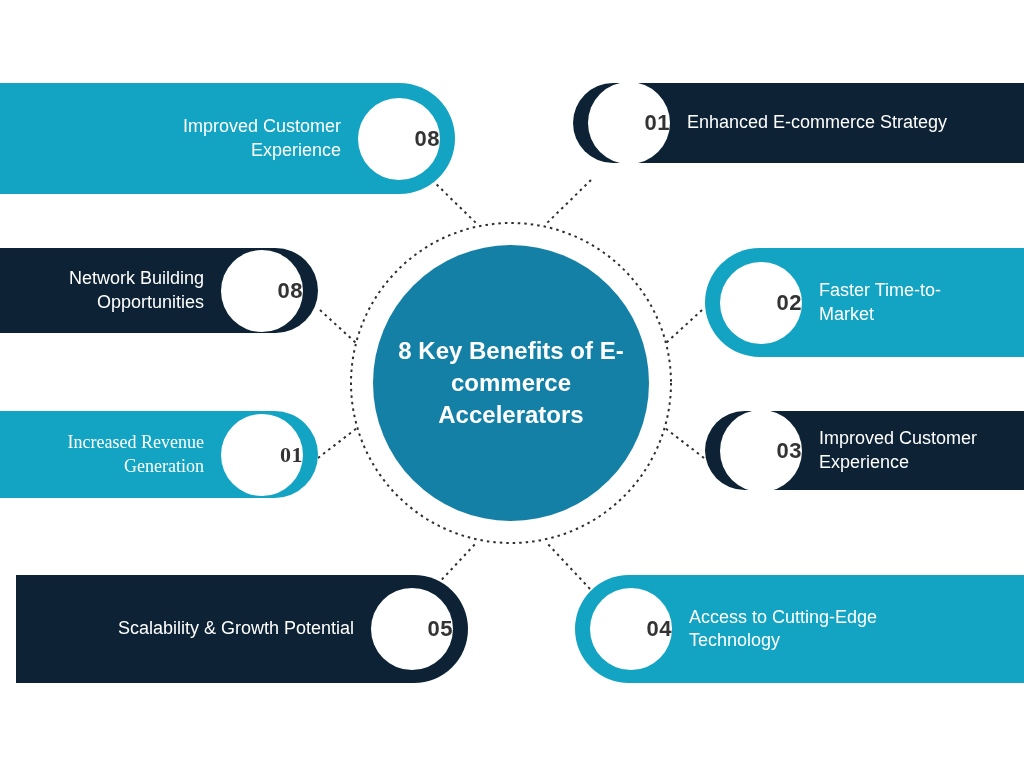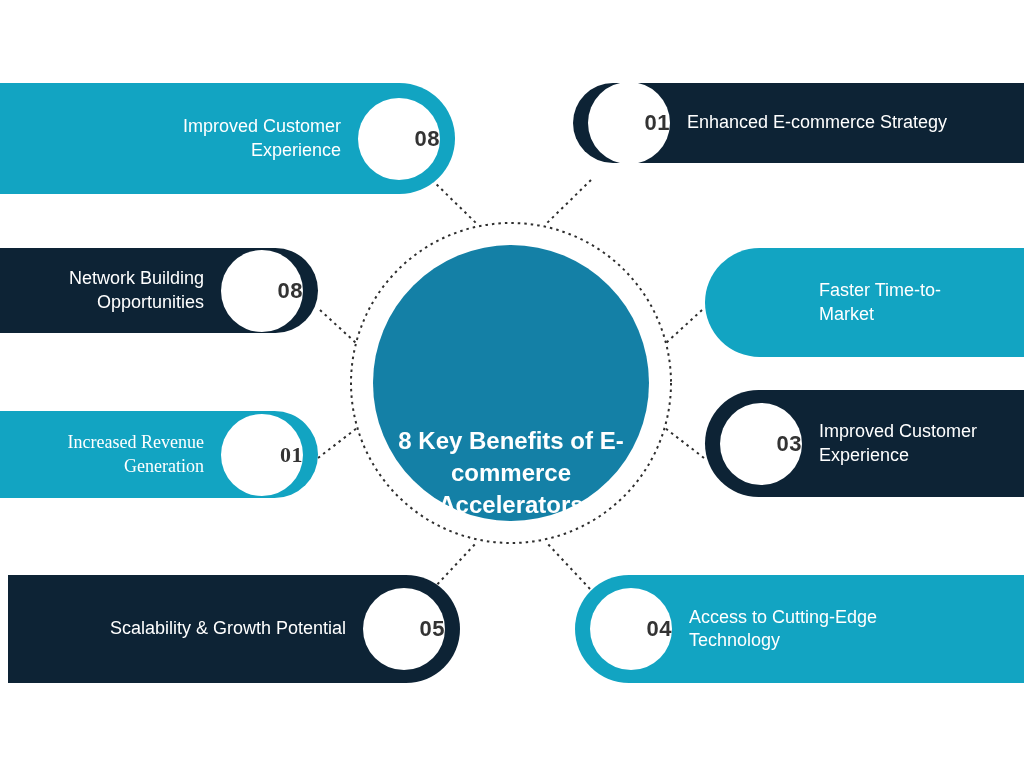--- a/index.html
+++ b/index.html
@@ -26,42 +26,42 @@
     stroke: var(--connector);
     stroke-width: 2;
     stroke-dasharray: 2.5 4;
   }
 
   .center-circle {
     position: absolute; z-index: 2;
     left: 373px; top: 245px; width: 276px; height: 276px;
     border-radius: 50%;
     background: var(--center);
-    display: flex; align-items: flex-end; justify-content: center;
+    display: flex; align-items: center; justify-content: center;
   }
   .center-title {
     color: var(--text);
     font-size: 24px; font-weight: 700;
     line-height: 32px; text-align: center;
     white-space: pre-line;
   }
 
   .pill { position: absolute; z-index: 3; }
   .pill.teal { background: var(--teal); }
   .pill.navy { background: var(--navy); }
   .pill.left  { border-radius: 0 56px 56px 0; }
   .pill.right { border-radius: 56px 0 0 56px; }
 
   .p08 { left: 0;     top: 83px;  width: 455px; height: 111px; }
   .p07 { left: 0;     top: 248px; width: 318px; height: 85px; }
   .p06 { left: 0;     top: 411px; width: 318px; height: 87px; font-family: Liberation Serif, serif; }
-  .p05 { left: 8px;     top: 575px; width: 452px; height: 108px; }
+  .p05 { left: 16px;     top: 575px; width: 452px; height: 108px; }
   .p01 { left: 573px; top: 83px;  width: 451px; height: 80px; }
   .p02 { left: 705px; top: 248px; width: 319px; height: 109px; }
-  .p03 { left: 705px; top: 390px; width: 319px; height: 107px; }
+  .p03 { left: 705px; top: 411px; width: 319px; height: 79px; }
   .p04 { left: 575px; top: 575px; width: 449px; height: 108px; }
 
   .num-circle {
     position: absolute; top: 50%; transform: translateY(-50%);
     width: 82px; height: 82px; border-radius: 50%;
     background: #ffffff;
     display: flex; align-items: center; justify-content: flex-end;
   }
   .pill.left  .num-circle { right: 15px; }
   .pill.right .num-circle { left: 15px; }
@@ -135,20 +135,23 @@
   </div>
 
   <div class="pill right navy p01">
     <div class="num-circle">
       <span class="num">01</span>
     </div>
     <div class="label">Enhanced E-commerce Strategy</div>
   </div>
 
   <div class="pill right teal p02">
+    <div class="num-circle">
+      <span class="num">02</span>
+    </div>
     <div class="label">Faster Time-to-
 Market</div>
   </div>
 
   <div class="pill right navy p03">
     <div class="num-circle">
       <span class="num">03</span>
     </div>
     <div class="label">Improved Customer
 Experience</div>

